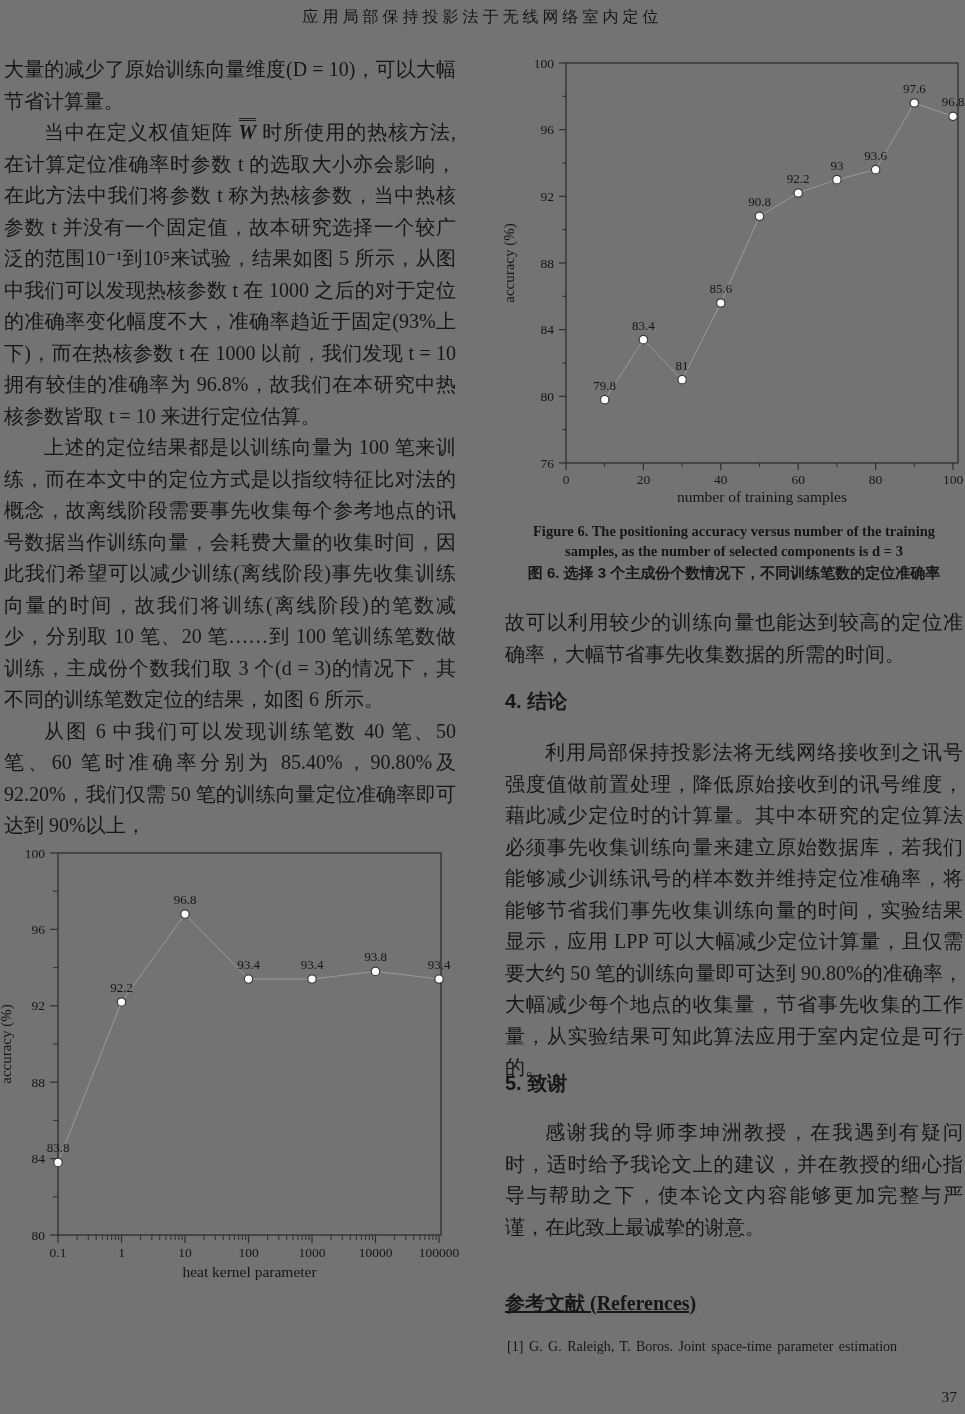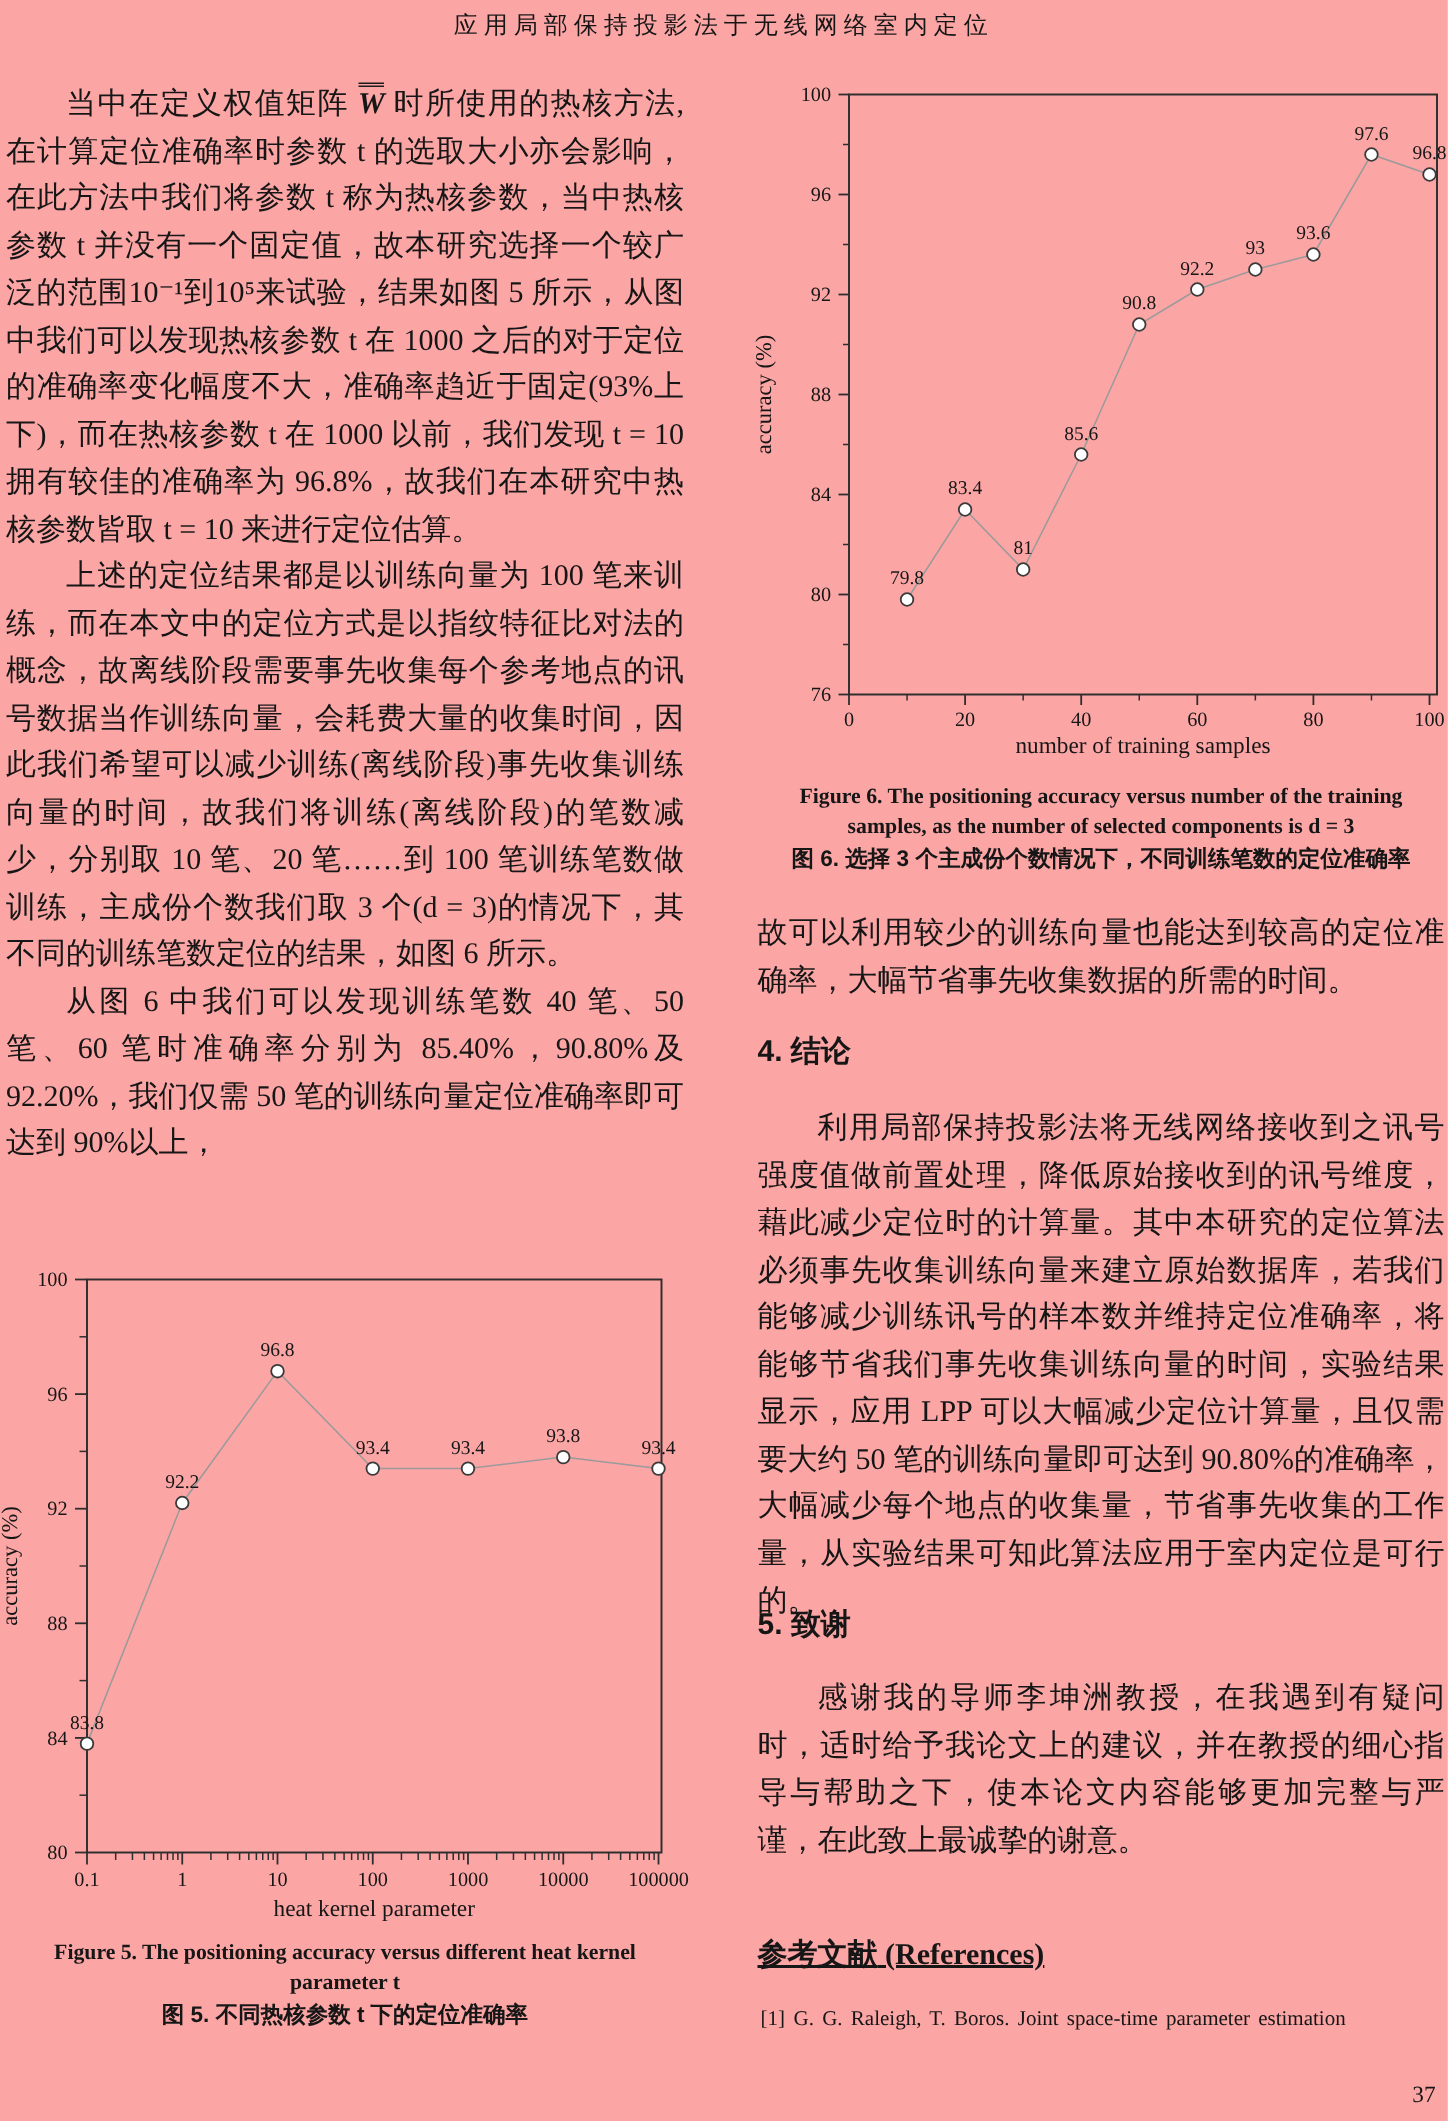--- a/index.html
+++ b/index.html
@@ -1,16 +1,16 @@
 <!DOCTYPE html>
 <html><head>
 <meta charset="utf-8">
 <style>
   html,body{margin:0;padding:0;background:#d8d8d8;}
-  .page{position:relative;width:965px;height:1414px;background:#fca5a5;
+  .page{position:relative;width:965px;height:1414px;background:#737373;
         font-family:"Liberation Serif","DejaVu Serif",serif;color:#161616;overflow:hidden;}
   .header-title{position:absolute;top:7px;left:0;width:100%;text-align:center;
         font-size:16px;letter-spacing:4px;}
   .col-left{position:absolute;left:4px;top:54px;width:452px;}
   .col-left p, .col-right p{margin:0;font-size:20px;line-height:31.5px;text-align:justify;}
   .indent{text-indent:2em;}
   .wbar{font-style:italic;font-weight:bold;border-top:3px double #1c1c1c;padding-top:0px;line-height:1;}
   .col-right{position:absolute;left:505px;top:0;width:458px;}
   .rblock{position:absolute;left:0;width:458px;}
   .sec-heading{font-family:"Liberation Sans","DejaVu Sans",sans-serif;font-weight:bold;
@@ -31,20 +31,21 @@
   .footer-right{position:absolute;right:8px;top:1388px;font-size:15.5px;}
 </style>
 </head>
 <body>
 
 <div class="page">
 
   <div class="header-title">应用局部保持投影法于无线网络室内定位</div>
 
   <div class="col-left">
+    <p>大量的减少了原始训练向量维度(D = 10)，可以大幅节省计算量。</p>
     <p class="indent"><span>当中在定义权值矩阵 </span><span class="wbar">W</span><span> 时所使用的热核方法,在计算定位准确率时参数 t 的选取大小亦会影响，在此方法中我们将参数 t 称为热核参数，当中热核参数 t 并没有一个固定值，故本研究选择一个较广泛的范围10⁻¹到10⁵来试验，结果如图 5 所示，从图中我们可以发现热核参数 t 在 1000 之后的对于定位的准确率变化幅度不大，准确率趋近于固定(93%上下)，而在热核参数 t 在 1000 以前，我们发现 t = 10 拥有较佳的准确率为 96.8%，故我们在本研究中热核参数皆取 t = 10 来进行定位估算。</span></p>
     <p class="indent">上述的定位结果都是以训练向量为 100 笔来训练，而在本文中的定位方式是以指纹特征比对法的概念，故离线阶段需要事先收集每个参考地点的讯号数据当作训练向量，会耗费大量的收集时间，因此我们希望可以减少训练(离线阶段)事先收集训练向量的时间，故我们将训练(离线阶段)的笔数减少，分别取 10 笔、20 笔……到 100 笔训练笔数做训练，主成份个数我们取 3 个(d = 3)的情况下，其不同的训练笔数定位的结果，如图 6 所示。</p>
     <p class="indent">从图 6 中我们可以发现训练笔数 40 笔、50 笔、60 笔时准确率分别为 85.40%，90.80%及 92.20%，我们仅需 50 笔的训练向量定位准确率即可达到 90%以上，</p>
   </div>
 
   <svg class="chart-svg" style="left:2px;top:845px;" width="455" height="448">
       <rect x="56" y="8" width="383" height="382" fill="none" stroke="#2e2e2e" stroke-width="1.3"></rect>
       <line x1="48" y1="390" x2="56" y2="390" stroke="#2e2e2e" stroke-width="1.2"></line>
       <text x="43" y="394.5" text-anchor="end" font-size="13.5" fill="#161616">80</text>
       <line x1="48" y1="313.6" x2="56" y2="313.6" stroke="#2e2e2e" stroke-width="1.2"></line>
@@ -135,25 +136,20 @@
       <text x="246.5" y="124.05999999999989" text-anchor="middle" font-size="13" fill="#161616">93.4</text>
       <circle cx="310" cy="134.0599999999999" r="4.2" fill="#ffffff" stroke="#3a3a3a" stroke-width="1.2"></circle>
       <text x="310" y="124.05999999999989" text-anchor="middle" font-size="13" fill="#161616">93.4</text>
       <circle cx="373.5" cy="126.42000000000006" r="4.2" fill="#ffffff" stroke="#3a3a3a" stroke-width="1.2"></circle>
       <text x="373.5" y="116.42000000000006" text-anchor="middle" font-size="13" fill="#161616">93.8</text>
       <circle cx="437" cy="134.0599999999999" r="4.2" fill="#ffffff" stroke="#3a3a3a" stroke-width="1.2"></circle>
       <text x="437" y="124.05999999999989" text-anchor="middle" font-size="13" fill="#161616">93.4</text>
       <text x="9" y="199" transform="rotate(-90 9 199)" text-anchor="middle" font-size="15" fill="#161616">accuracy (%)</text>
       <text x="247.5" y="432" text-anchor="middle" font-size="15.5" fill="#161616">heat kernel parameter</text>
     </svg>
-  <div class="fig-caption" style="left:0px;top:1292px;width:460px;">
-    <p class="caption-en">Figure 5. The positioning accuracy versus different heat kernel</p>
-    <p class="caption-en">parameter t</p>
-    <p class="caption-zh">图 5.  不同热核参数 t 下的定位准确率</p>
-  </div>
 
   <svg class="chart-svg" style="left:505px;top:55px;" width="458" height="460">
       <rect x="61" y="8" width="392" height="400" fill="none" stroke="#2e2e2e" stroke-width="1.3"></rect>
       <line x1="54" y1="408" x2="61" y2="408" stroke="#2e2e2e" stroke-width="1.2"></line>
       <text x="49" y="412.5" text-anchor="end" font-size="13.5" fill="#161616">76</text>
       <line x1="54" y1="341.33333333333337" x2="61" y2="341.33333333333337" stroke="#2e2e2e" stroke-width="1.2"></line>
       <text x="49" y="345.83333333333337" text-anchor="end" font-size="13.5" fill="#161616">80</text>
       <line x1="54" y1="274.66666666666663" x2="61" y2="274.66666666666663" stroke="#2e2e2e" stroke-width="1.2"></line>
       <text x="49" y="279.16666666666663" text-anchor="end" font-size="13.5" fill="#161616">84</text>
       <line x1="54" y1="208" x2="61" y2="208" stroke="#2e2e2e" stroke-width="1.2"></line>

